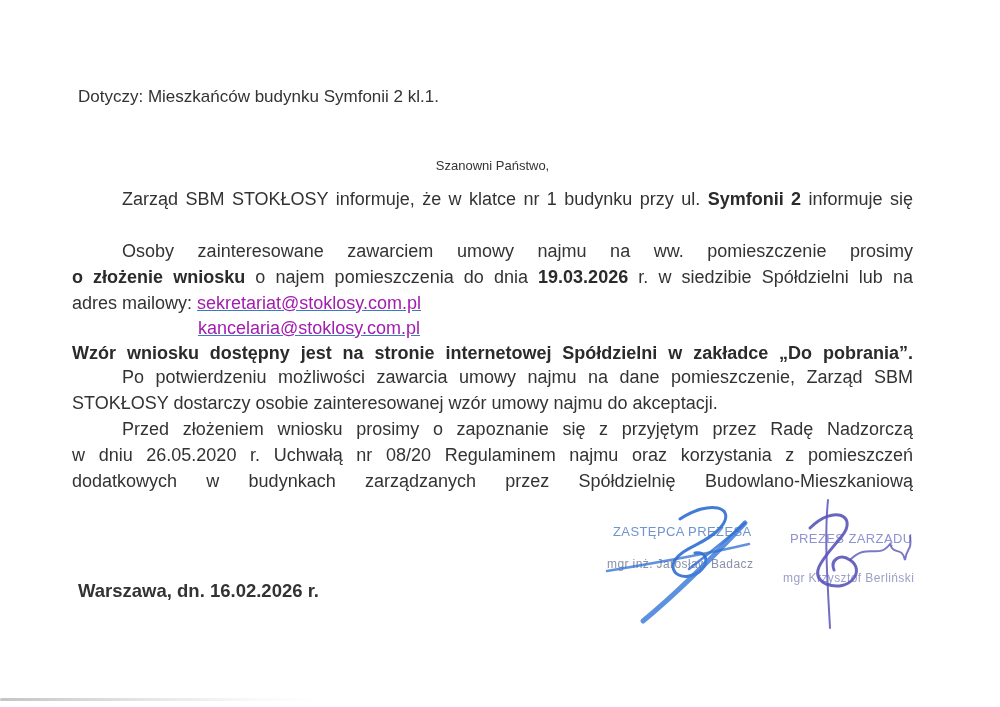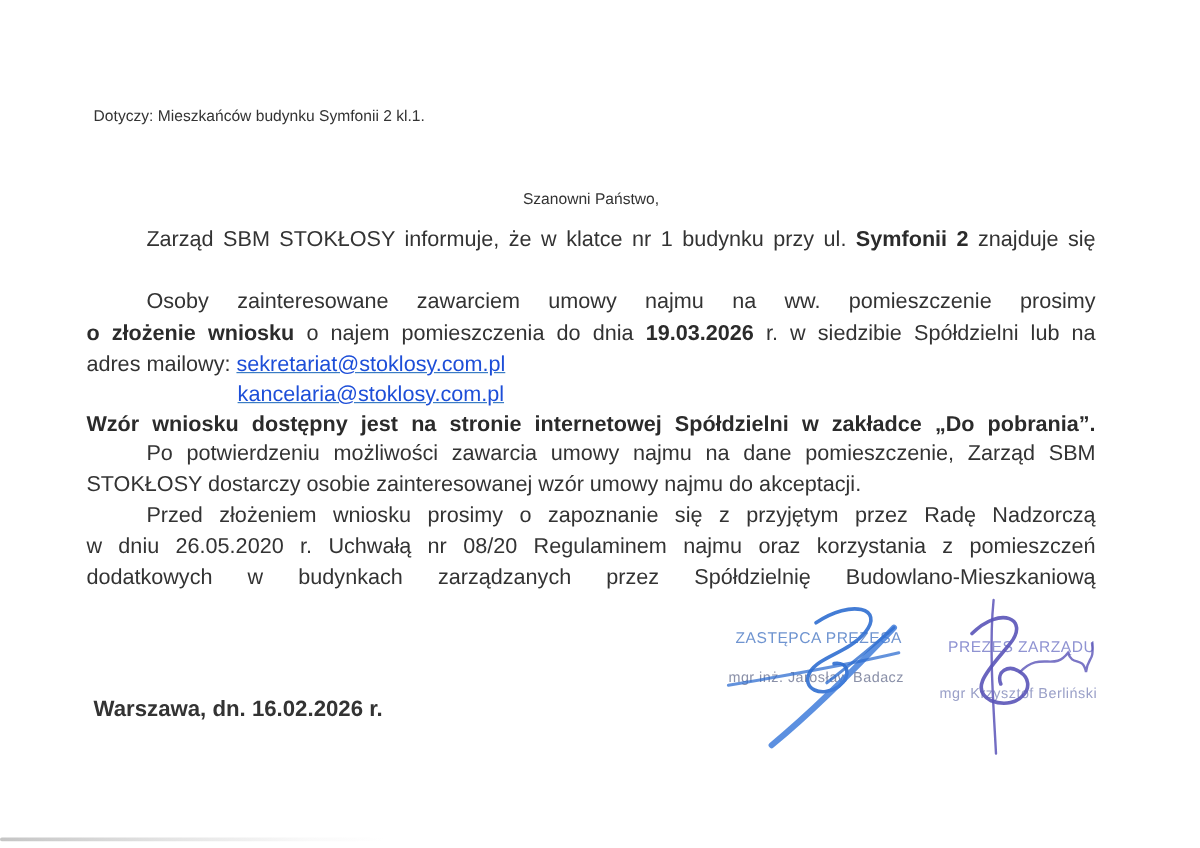--- a/index.html
+++ b/index.html
@@ -28,34 +28,34 @@
   .jfull {
     text-align: justify;
     text-align-last: justify;
   }
   .indent { text-indent: 50px; }
   .bold, b { font-weight: 700; color: #2b2b2b; }
   .subject {
     position: absolute;
     left: 78px;
     top: 84px;
-    font-size: 13px;
+    font-size: 17px;
     line-height: 26px;
   }
   .salutation {
     position: absolute;
     left: 72px;
     top: 153px;
     width: 841px;
     text-align: center;
     font-size: 13px;
     line-height: 26px;
   }
   a.email {
-    color: #1d4ed8;
+    color: #a21caf;
     text-decoration: underline;
     text-decoration-color: #3a7cc4;
   }
   .email-standalone {
     position: absolute;
     left: 198px;
     top: 315px;
     font-size: 18px;
     line-height: 26px;
   }
@@ -103,21 +103,21 @@
 </style>
 </head>
 <body>
 
 <div class="page">
 
   <div class="subject">Dotyczy: Mieszkańców budynku Symfonii 2 kl.1.</div>
 
   <div class="salutation">Szanowni Państwo,</div>
 
-  <div class="line jfull indent" style="top:186px"><span>Zarząd SBM STOKŁOSY informuje, że w klatce nr 1 budynku przy ul. </span><b>Symfonii 2</b><span> znajduje się</span></div>
+  <div class="line jfull indent" style="top:186px"><span>Zarząd SBM STOKŁOSY informuje, że w klatce nr 1 budynku przy ul. </span><b>Symfonii 2</b><span> informuje się</span></div>
 
   <div class="line jfull indent" style="top:238px">Osoby zainteresowane zawarciem umowy najmu na ww. pomieszczenie prosimy</div>
   <div class="line jfull" style="top:264px"><b>o złożenie wniosku</b><span> o najem pomieszczenia do dnia </span><b>19.03.2026</b><span> r. w siedzibie Spółdzielni lub na</span></div>
   <div class="line" style="top:290px"><span>adres mailowy: </span><a href="#" class="email">sekretariat@stoklosy.com.pl</a></div>
 
   <div class="email-standalone"><a href="#" class="email">kancelaria@stoklosy.com.pl</a></div>
 
   <div class="line jfull bold" style="top:340px">Wzór wniosku dostępny jest na stronie internetowej Spółdzielni w zakładce „Do pobrania”.</div>
 
   <div class="line jfull indent" style="top:364px">Po potwierdzeniu możliwości zawarcia umowy najmu na dane pomieszczenie, Zarząd SBM</div>

